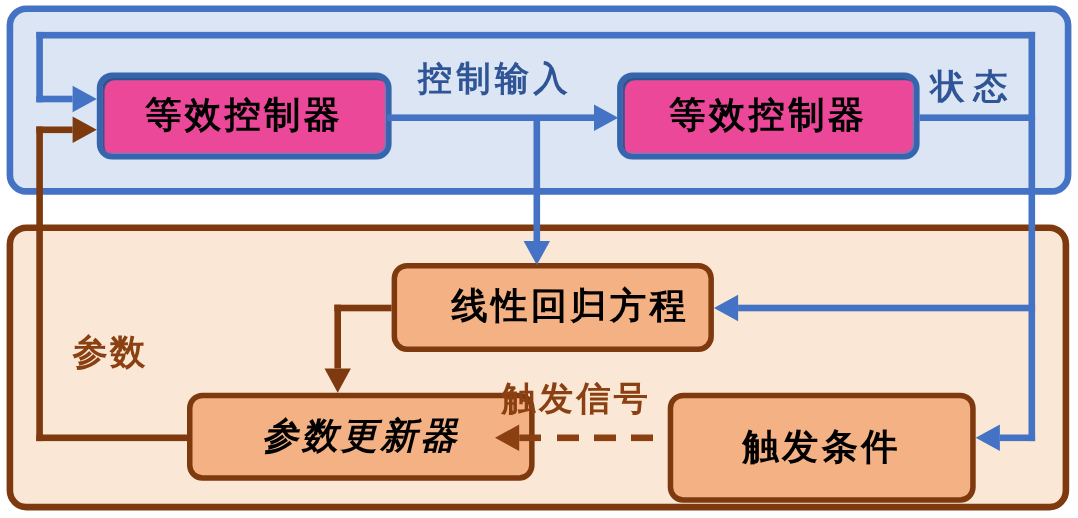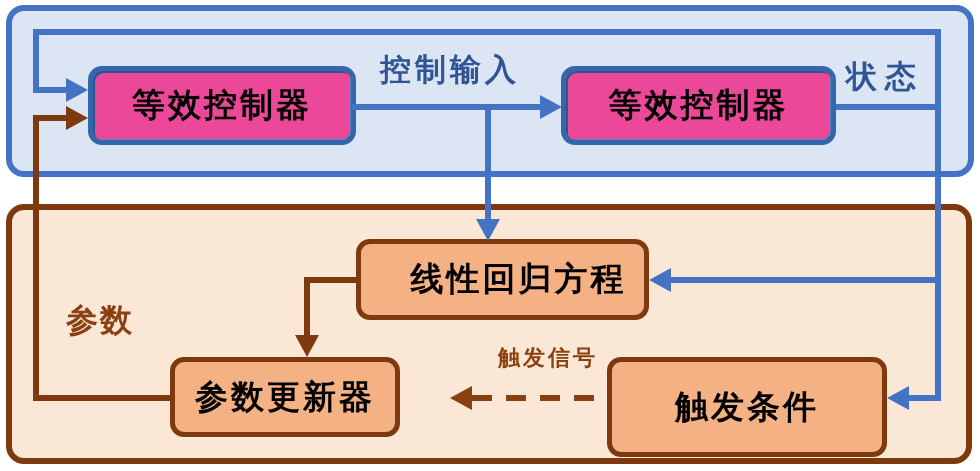--- a/index.html
+++ b/index.html
@@ -16,43 +16,43 @@
   .node{
     position:absolute;display:flex;align-items:center;justify-content:center;
     border-radius:14px;font-size:33px;font-weight:700;color:#000;letter-spacing:3px;
     z-index:3;text-align:center;line-height:1;
   }
   .node.bluebox{background:#ec4899;border:5px solid #3465AD;box-shadow:2px 2px 0 #2B5791 inset, -1px -1px 0 #5B86C8 inset;}
   .node.orangebox{background:#F4B183;border:5px solid #7E3A0E;}
   .n-controller{left:88px;top:66px;width:268px;height:79px;}
   .n-plant{left:561px;top:66px;width:275px;height:79px;}
   .n-regression{left:356px;top:239px;width:293px;height:81px;padding-left:32px;}
-  .n-updater{left:170px;top:357px;width:230px;height:80px;}
+  .n-updater{left:170px;top:357px;width:316px;height:80px;font-style:italic;}
   .n-trigger{left:607px;top:357px;width:280px;height:100px;}
   
   .ln{position:absolute;z-index:4;}
   .ln.blue{background:#4472C4;}
   .ln.brown{background:#7E3A0E;}
   .ln.dashed{background:repeating-linear-gradient(to right,#8B4012 0 20px,transparent 20px 34px);}
   
   .tri{position:absolute;width:0;height:0;z-index:5;}
   .tri.right{border-top:12px solid transparent;border-bottom:12px solid transparent;border-left:22px solid #4472C4;}
   .tri.left{border-top:12px solid transparent;border-bottom:12px solid transparent;border-right:22px solid #4472C4;}
   .tri.down{border-left:12px solid transparent;border-right:12px solid transparent;border-top:22px solid #4472C4;}
   .tri.brown.right{border-left-color:#7E3A0E;}
   .tri.brown.left{border-right-color:#8B4012;}
   .tri.brown.down{border-top-color:#7E3A0E;}
   
   .lbl{position:absolute;font-weight:700;z-index:6;line-height:1.15;text-align:center;white-space:pre;}
-  .lbl.blue{color:#2F5597;font-family:Liberation Mono, monospace;}
+  .lbl.blue{color:#2F5597;}
   .lbl.brown{color:#8B4012;}
   .l-ctrl{left:372px;top:54px;width:156px;font-size:31px;letter-spacing:4px;}
   .l-state{left:838px;top:61px;width:94px;font-size:31px;letter-spacing:8px;}
   .l-param{left:24px;top:297px;width:152px;font-size:32px;letter-spacing:2px;line-height:1.48;}
-  .l-trig{left:468px;top:345px;width:160px;font-size:22px;letter-spacing:3px;}
+  .l-trig{left:444px;top:345px;width:160px;font-size:31px;letter-spacing:3px;}
 </style>
 </head>
 <body>
 
 <div class="stage">
 
   <div class="panel blue"></div>
   <div class="panel orange"></div>
 
   <div class="ln blue" style="left:33px;top:29px;width:908px;height:6px;"></div>

